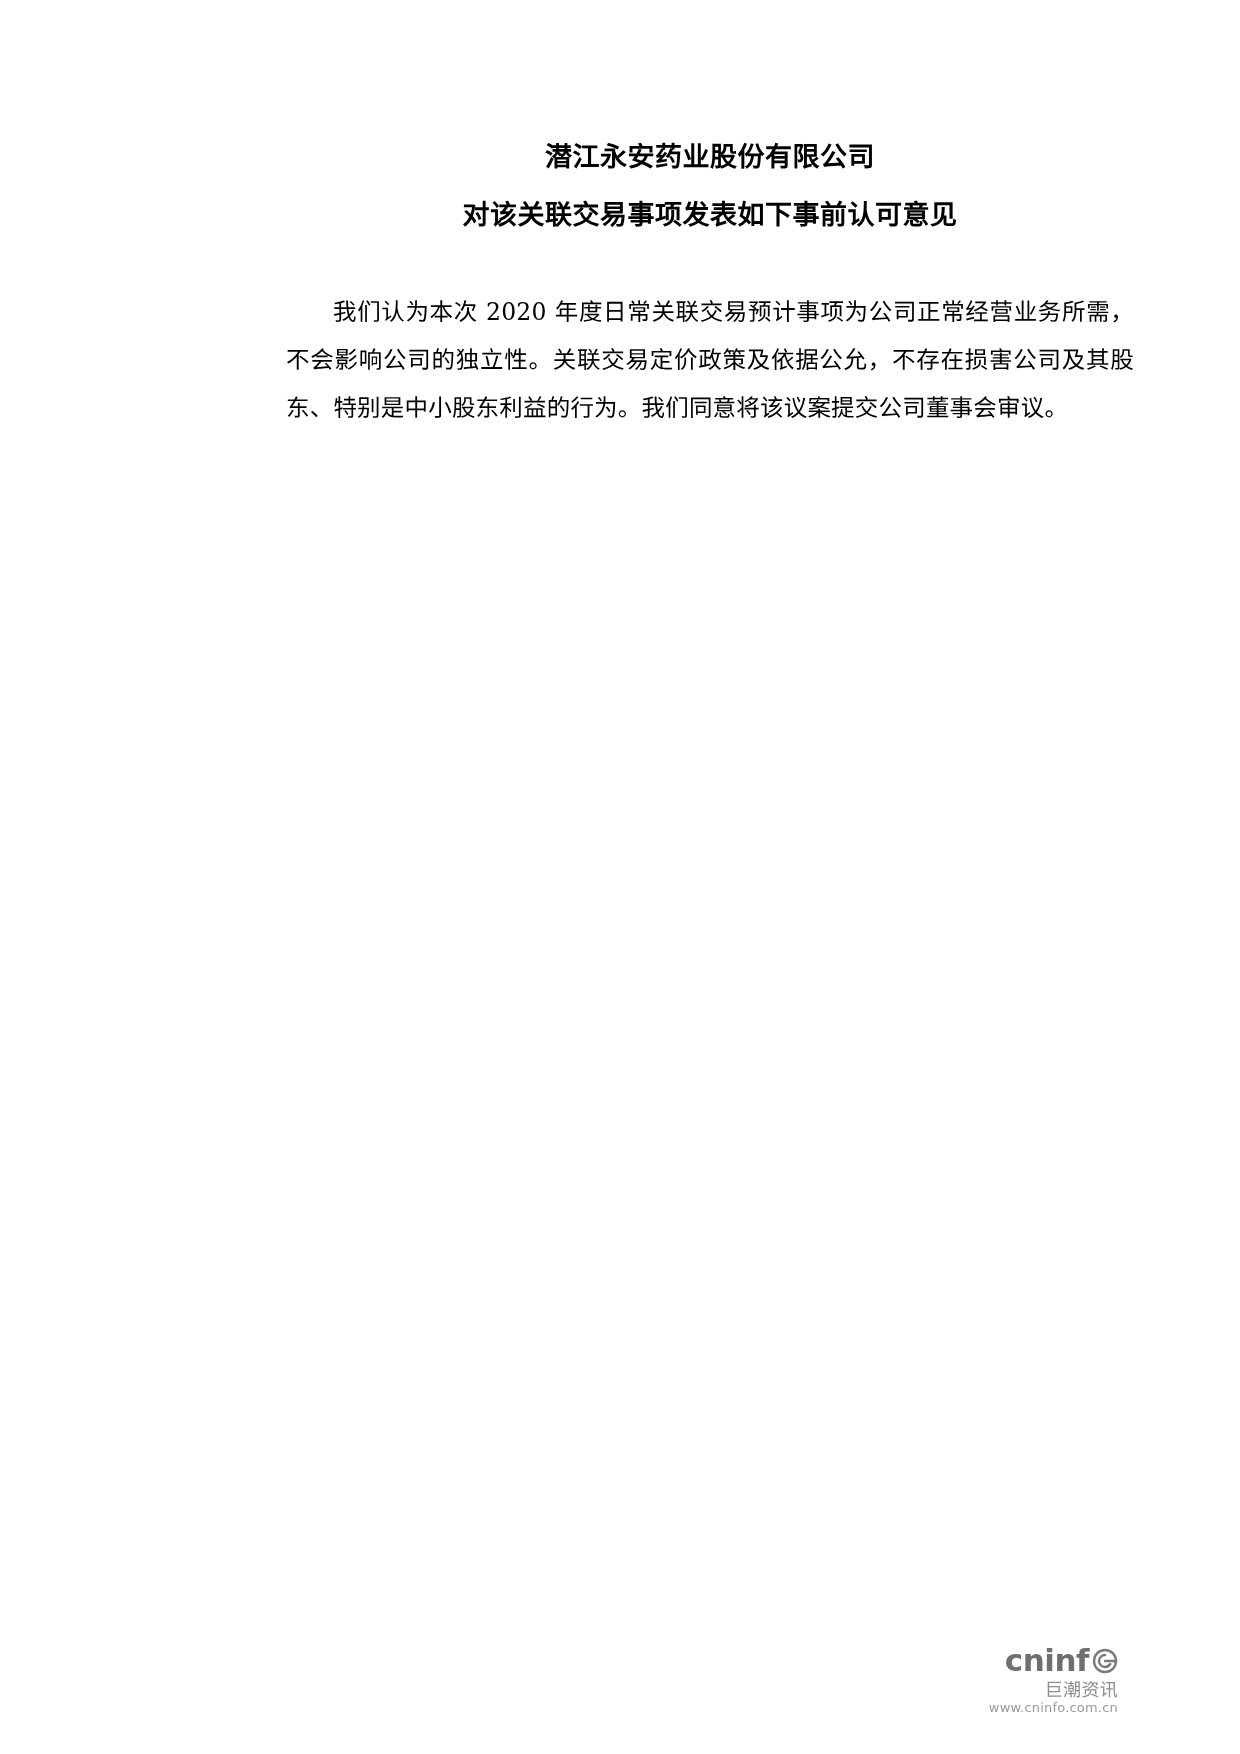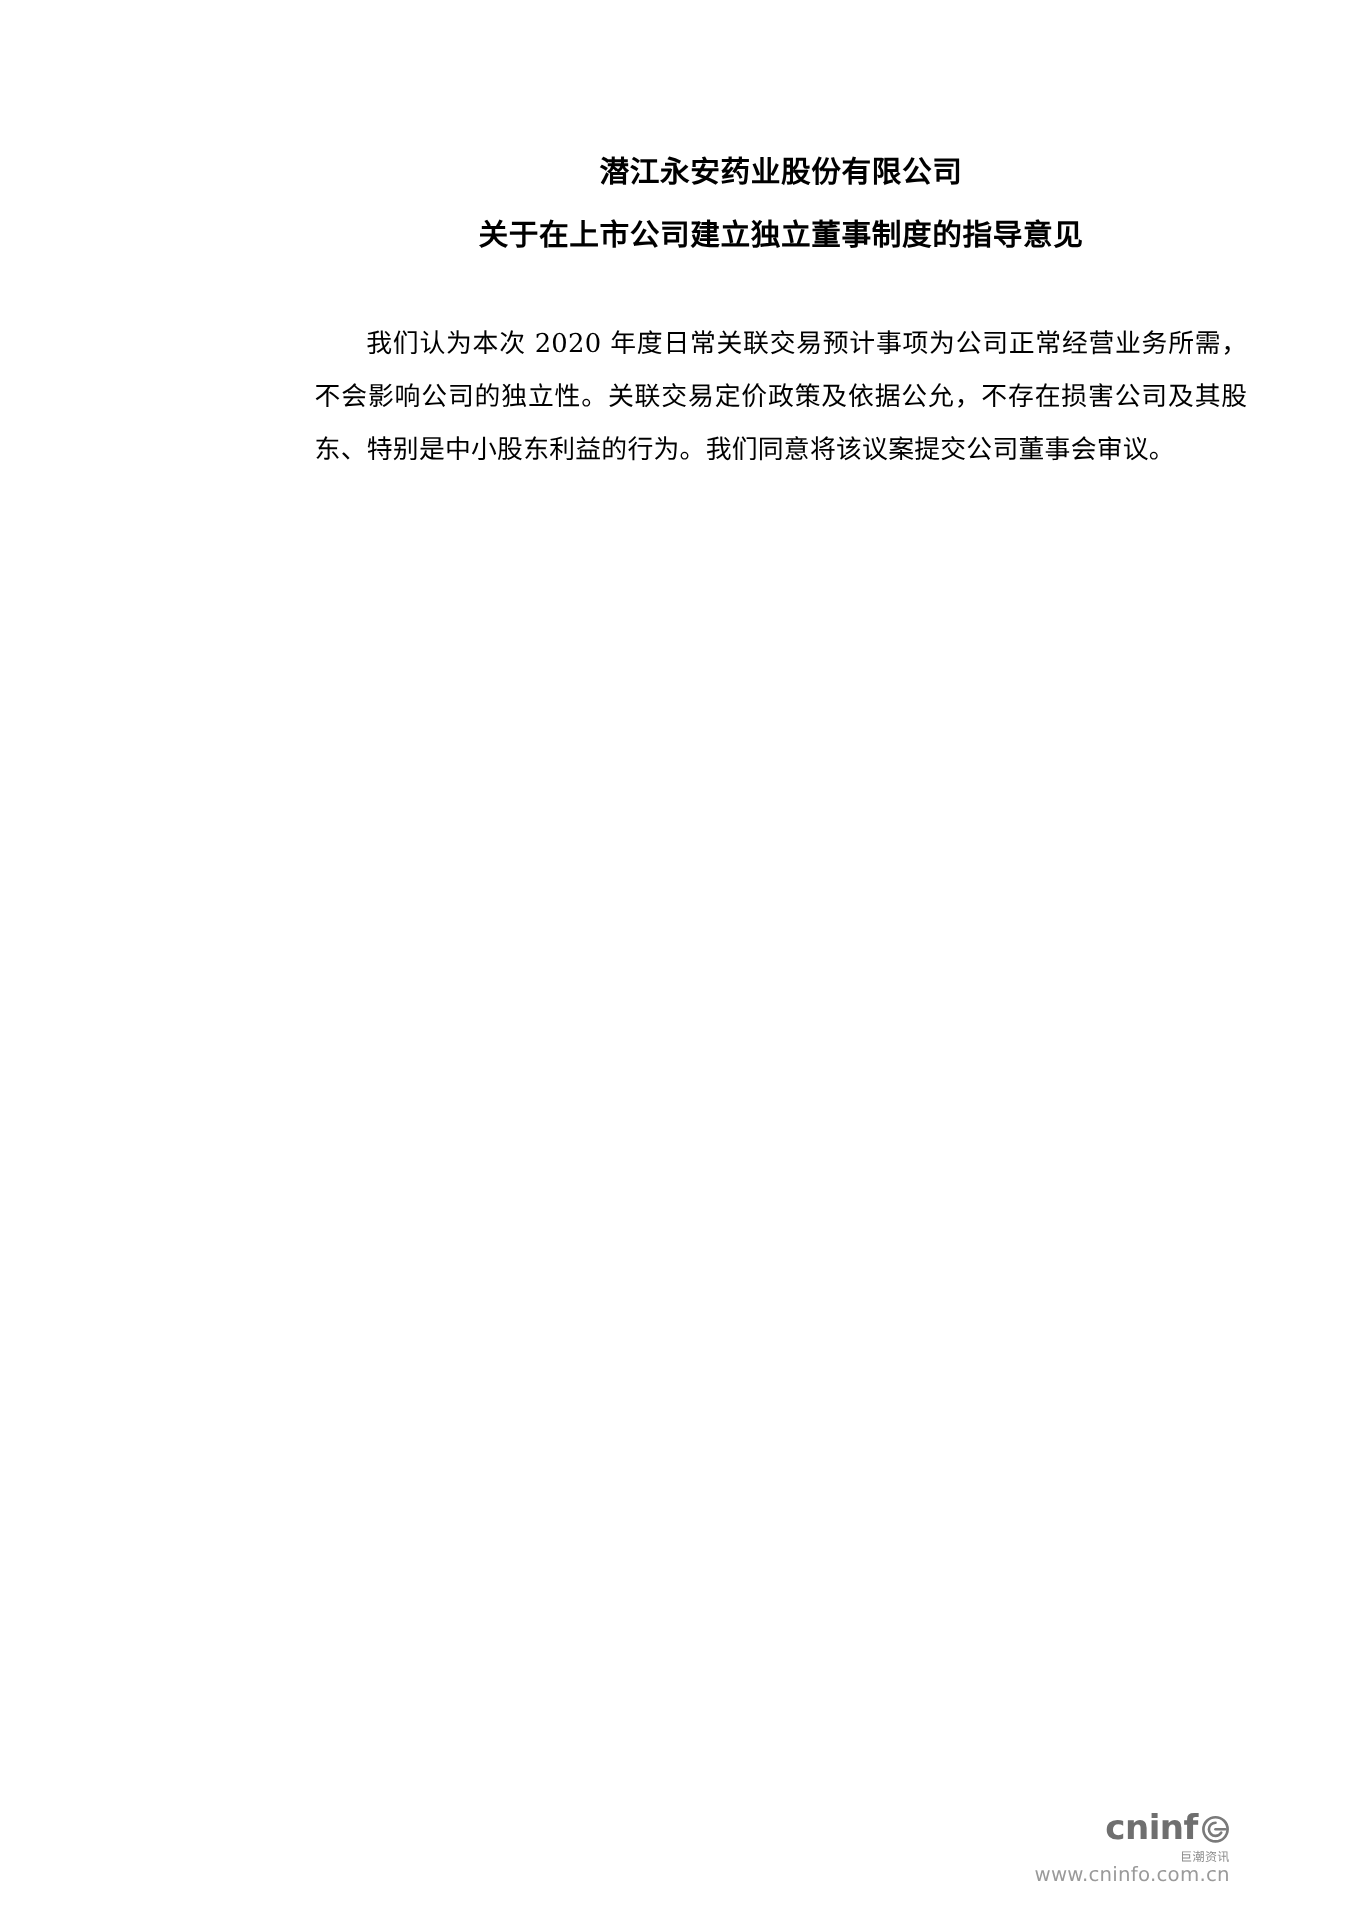--- a/index.html
+++ b/index.html
@@ -80,42 +80,42 @@
     letter-spacing: -0.5px;
   }
   .wm-mark {
     width: 26px;
     height: 26px;
     position: relative;
   }
   .wm-mark svg { display: block; }
   .wm-sub {
     font-family: "DejaVu Sans", "Liberation Sans", sans-serif;
-    font-size: 11px;
+    font-size: 18px;
     color: #8d8d8d;
     margin-top: 2px;
     letter-spacing: 0.3px;
   }
   .wm-url {
     font-family: "DejaVu Sans", "Liberation Sans", sans-serif;
-    font-size: 18px;
+    font-size: 13px;
     color: #9a9a9a;
     letter-spacing: 0.2px;
   }
 </style>
 </head>
 <body>
 
 <div class="page">
 
   <div class="content">
 
     <div class="doc-title">
       <span class="title-line">潜江永安药业股份有限公司</span>
-      <span class="title-line">关于在上市公司建立独立董事制度的指导意见</span>
+      <span class="title-line">对该关联交易事项发表如下事前认可意见</span>
     </div>
 
     <div class="body-block">
       <p class="para">我们认为本次 2020 年度日常关联交易预计事项为公司正常经营业务所需，不会影响公司的独立性。关联交易定价政策及依据公允，不存在损害公司及其股东、特别是中小股东利益的行为。我们同意将该议案提交公司董事会审议。</p>
     </div>
 
 
   </div>
 
   <div class="watermark">

